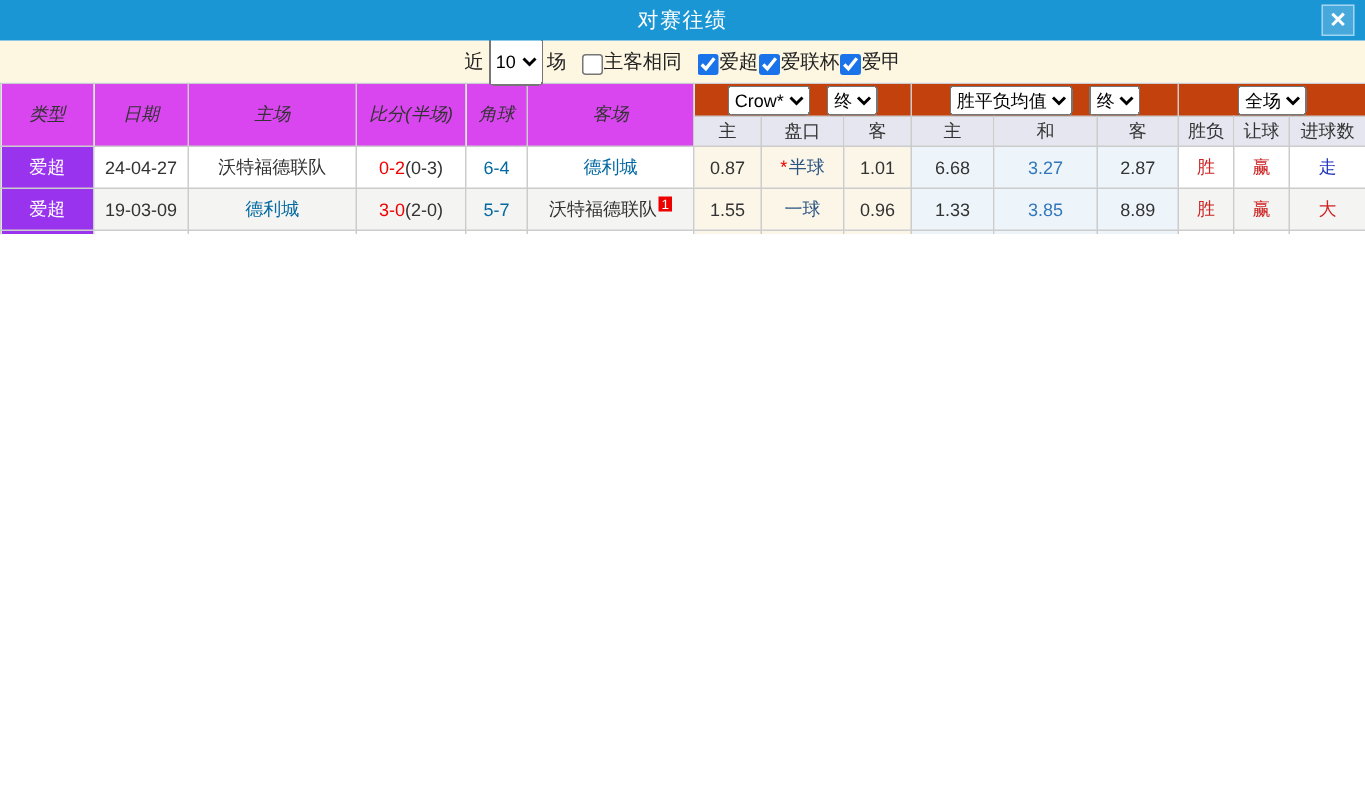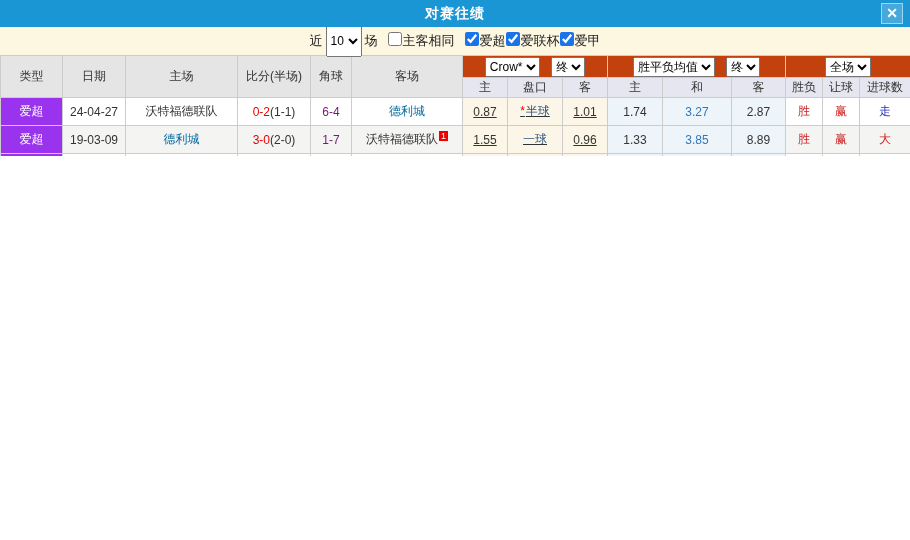--- a/index.html
+++ b/index.html
@@ -9,59 +9,59 @@
     font-family:"Liberation Sans","DejaVu Sans",sans-serif;
     font-size:12px; color:#333;
   }
   .page { width:910px; height:540px; background:#fff; position:relative; }
 
   
   .titlebar {
     height:27px; background:#1a96d5; position:relative;
     display:flex; align-items:center; justify-content:center;
   }
-  .titlebar .title { color:#fff; font-weight:bold; font-size:14px; letter-spacing:1px; }
+  .titlebar .title { color:#fff; font-weight:normal; font-size:14px; letter-spacing:1px; }
   .close-btn {
     position:absolute; right:7px; top:3px; width:22px; height:21px;
     background:#47a8dc; border:1px solid #9fd4f2; color:#fff;
     font-size:14px; font-weight:bold; line-height:17px; text-align:center;
     cursor:pointer; padding:0;
   }
 
   
   .filterbar {
     height:28px; background:#fdf7e2;
     display:flex; align-items:center; justify-content:center;
     font-size:13px; color:#222;
   }
   .filterbar select { font-size:12px; margin:0 3px; height:32px; }
   .filterbar .gap { margin-left:10px; }
-  .chk { display:inline-flex; align-items:flex-start; cursor:pointer; }
+  .chk { display:inline-flex; align-items:flex-end; cursor:pointer; }
   .chk input { width:14px; height:14px; margin:0 1px 0 0; accent-color:#1a73e8; cursor:pointer; }
   .chk.samevenue { margin-left:10px; }
 
   
   .table-wrap { height:101px; overflow:hidden; }
   table { border-collapse:collapse; table-layout:fixed; width:910px; }
   th, td {
     border:1px solid #ccc; text-align:center; vertical-align:middle;
     font-weight:normal; overflow:hidden; white-space:nowrap;
   }
   tr.h1 th { height:22px; background:#c2410c; border-bottom:1px solid #ccc; }
-  tr.h1 th.merged { background:#e5e5e5; color:#333; }
+  tr.h1 th.merged { background:#d946ef; color:#333;font-style:italic; }
   tr.h2 th { height:20px; background:#e6e6f0; color:#333; }
   tr.h1 select { font-size:12px; height:20px; margin:0 4px; }
   tbody td { height:28px; background:#fff; }
   tr.even td { background:#f4f4f2; }
-  td.c-ah { background:#fbf6e7 !important;text-decoration:underline; }
+  td.c-ah { background:#fbf6e7 !important; }
   td.c-eu { background:#edf5fa !important; }
   td.badge, tr.partial td.badge { background:#9933ee !important; color:#fff; }
   .ft { color:#ee0000; }
   .ht { color:#333; }
-  .corners { color:#701a75; }
+  .corners { color:#0369a1; }
   .blue { color:#3377bb; }
   .line { color:#2c5584;margin-top:32px; }
   .star { color:#ee0000; margin-right:1px; }
   .star:empty { display:none; }
   .r-red { color:#cc2222; }
   [data-color="green"] { color:#0369a1; }
   [data-color="black"] { color:#333; }
   [data-color="red"]   { color:#cc2222; }
   [data-color="blue"]  { color:#2233bb; }
   sup.num-badge {
@@ -154,39 +154,39 @@
           <th>胜负</th>
           <th>让球</th>
           <th>进球数</th>
         </tr>
       </thead>
       <tbody>
         <tr class="odd">
           <td class="badge">爱超</td>
           <td>24-04-27</td>
           <td><span class="team" data-color="black">沃特福德联队</span></td>
-          <td><span class="ft">0-2</span><span class="ht">(1-1)</span></td>
+          <td><span class="ft">0-2</span><span class="ht">(0-3)</span></td>
           <td><span class="corners">6-4</span></td>
           <td><span class="team" data-color="green">德利城</span></td>
           <td class="c-ah">0.87</td>
           <td class="c-ah"><span class="star">*</span><span class="line">半球</span></td>
           <td class="c-ah">1.01</td>
-          <td class="c-eu">1.74</td>
+          <td class="c-eu">6.68</td>
           <td class="c-eu blue">3.27</td>
           <td class="c-eu">2.87</td>
           <td class="r-red">胜</td>
           <td class="r-red">赢</td>
           <td><span data-color="blue">走</span></td>
         </tr>
         <tr class="even">
           <td class="badge">爱超</td>
           <td>19-03-09</td>
           <td><span class="team" data-color="green">德利城</span></td>
           <td><span class="ft">3-0</span><span class="ht">(2-0)</span></td>
-          <td><span class="corners">1-7</span></td>
+          <td><span class="corners">5-7</span></td>
           <td><span class="team" data-color="black">沃特福德联队</span><sup class="num-badge">1</sup></td>
           <td class="c-ah">1.55</td>
           <td class="c-ah"><span class="line">一球</span></td>
           <td class="c-ah">0.96</td>
           <td class="c-eu">1.33</td>
           <td class="c-eu blue">3.85</td>
           <td class="c-eu">8.89</td>
           <td class="r-red">胜</td>
           <td class="r-red">赢</td>
           <td><span data-color="red">大</span></td>

